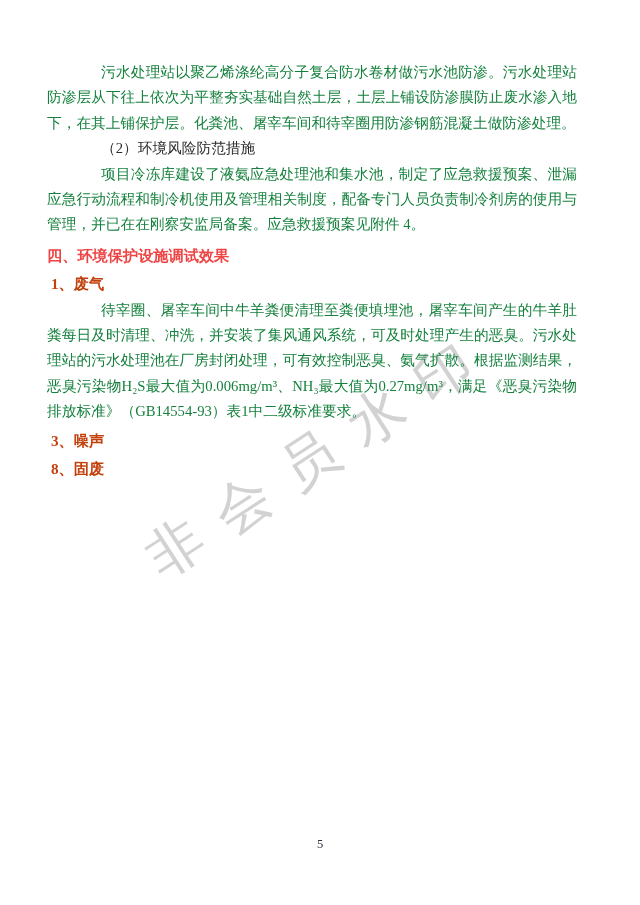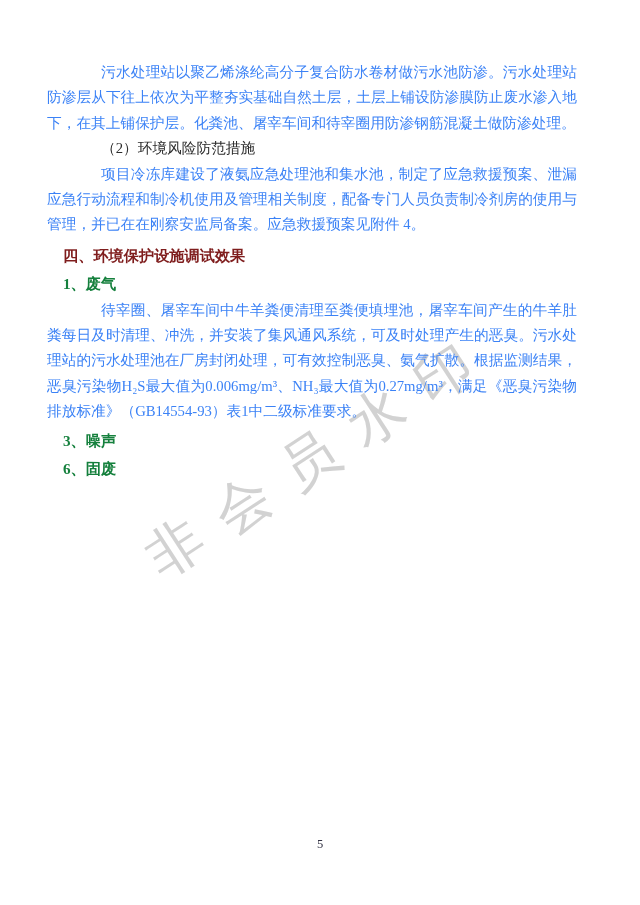--- a/index.html
+++ b/index.html
@@ -34,41 +34,41 @@
     top: 60px;
     width: 530px;
     z-index: 1;
   }
   .para {
     font-size: 14.7px;
     line-height: 25.4px;
     text-align: justify;
     text-justify: inter-ideograph;
     text-indent: 54px;
-    color: #3b82f6;
+    color: #15803d;
   }
   .list-line {
     font-size: 14.7px;
     line-height: 25.4px;
     text-indent: 54px;
     color: #2b2b2b;
   }
   .h1 {
     font-size: 15.2px;
     line-height: 25.4px;
     font-weight: bold;
-    color: #7f1d1d;
-    margin: 5px 0 3px 16px;
+    color: #ef4444;
+    margin: 5px 0 3px 0;
   }
   .h2 {
     font-size: 15.2px;
     line-height: 25.4px;
     font-weight: bold;
-    color: #15803d;
-    margin: 3px 0 1px 16px;
+    color: #c2410c;
+    margin: 3px 0 1px 4px;
   }
   .page-number {
     position: absolute;
     top: 837px;
     left: 0;
     right: 0;
     text-align: center;
     font-size: 12.5px;
     color: #333344;
     z-index: 1;
@@ -82,18 +82,18 @@
   <div class="watermark">非会员水印</div>
 
   <div class="content">
     <p class="para">污水处理站以聚乙烯涤纶高分子复合防水卷材做污水池防渗。污水处理站防渗层从下往上依次为平整夯实基础自然土层，土层上铺设防渗膜防止废水渗入地下，在其上铺保护层。化粪池、屠宰车间和待宰圈用防渗钢筋混凝土做防渗处理。</p>
     <p class="list-line">（2）环境风险防范措施</p>
     <p class="para">项目冷冻库建设了液氨应急处理池和集水池，制定了应急救援预案、泄漏应急行动流程和制冷机使用及管理相关制度，配备专门人员负责制冷剂房的使用与管理，并已在在刚察安监局备案。应急救援预案见附件 4。</p>
     <h2 class="h1">四、环境保护设施调试效果</h2>
     <h3 class="h2">1、废气</h3>
     <p class="para">待宰圈、屠宰车间中牛羊粪便清理至粪便填埋池，屠宰车间产生的牛羊肚粪每日及时清理、冲洗，并安装了集风通风系统，可及时处理产生的恶臭。污水处理站的污水处理池在厂房封闭处理，可有效控制恶臭、氨气扩散。根据监测结果，恶臭污染物H₂S最大值为0.006mg/m³、NH₃最大值为0.27mg/m³，满足《恶臭污染物排放标准》（GB14554-93）表1中二级标准要求。</p>
     <h3 class="h2">3、噪声</h3>
-    <h3 class="h2">6、固废</h3>
+    <h3 class="h2">8、固废</h3>
   </div>
 
   <div class="page-number">5</div>
 
 </div>
 
 </body></html>

